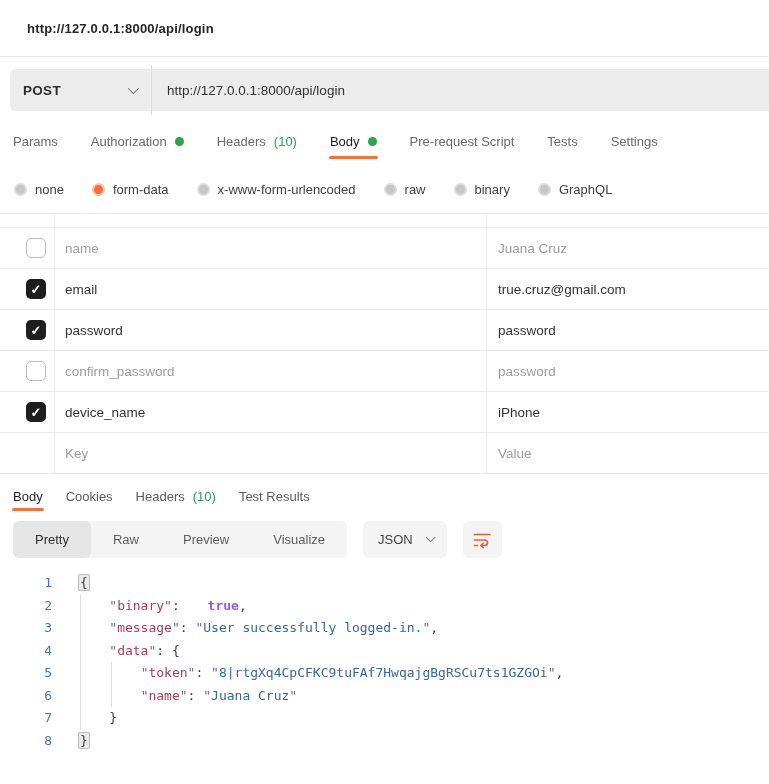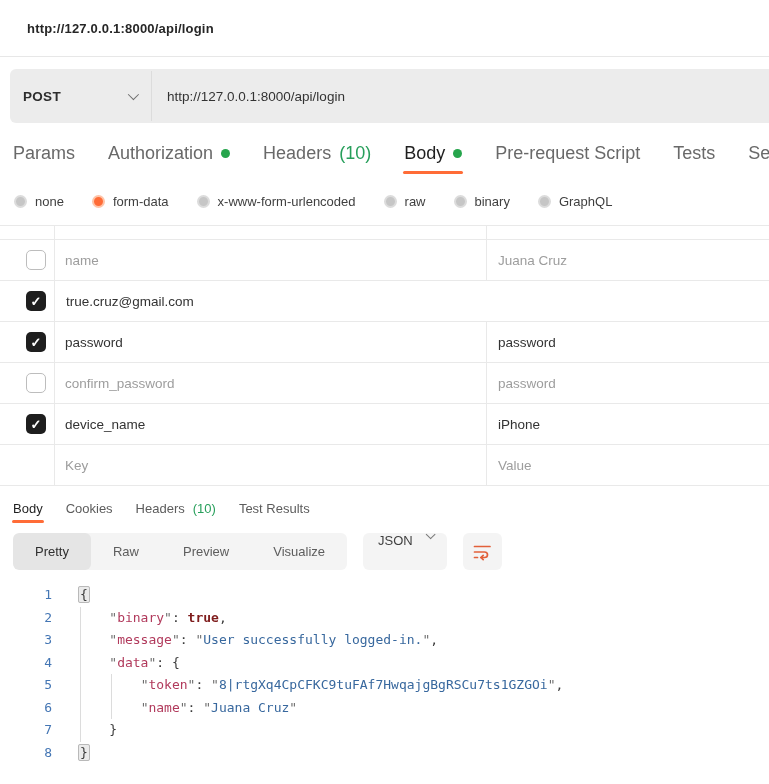--- a/index.html
+++ b/index.html
@@ -5,33 +5,33 @@
   * { box-sizing: border-box; margin: 0; padding: 0; }
   html,body { width: 769px; height: 784px; background: #fff; overflow: hidden;
     font-family: "Liberation Sans", sans-serif; color: #3b3b3b; }
 
   
   .titlebar { height: 57px; border-bottom: 1px solid #e7e7e7; display: flex;
     align-items: center; padding-left: 27px; }
   .titlebar .title { font-size: 13px; font-weight: bold; color: #262626; letter-spacing: .2px; }
 
   
-  .request-bar { margin: 12px 0 0 10px; width: calc(100% - 10px); height: 54px;
+  .request-bar { margin: 12px 0 0 10px; width: calc(100% - 10px); height: 42px;
     background: #ececec; border-radius: 6px 0 0 6px; display: flex; align-items: center; }
   .method { width: 141px; height: 100%; display: flex; align-items: center;
     justify-content: space-between; padding: 0 15px 0 13px; cursor: pointer; }
   .method .m { font-size: 13.5px; font-weight: bold; color: #2d2d2d; letter-spacing: .3px; }
   .chev { width: 8px; height: 8px; border-right: 1.6px solid #6e6e6e;
     border-bottom: 1.6px solid #6e6e6e; transform: rotate(45deg) translateY(-2px); }
   .method-divider { width: 1px; height: 50px; background: #dcdcdc; }
   .url { padding-left: 15px; font-size: 13.5px; color: #333; flex: 1; }
 
   
   .req-tabs { display: flex; gap: 33px; padding-left: 13px; margin-top: 16px;
-    height: 28px; align-items: center; font-size: 18px; color: #696969; }
+    height: 28px; align-items: center; font-size: 13px; color: #696969; }
   .tab { position: relative; display: flex; align-items: center; gap: 8px;
     cursor: pointer; white-space: nowrap; }
   .tab.active { color: #1f1f1f; }
   .tab.active::after { content: ""; position: absolute; left: -1px; right: -1px;
     bottom: -10px; height: 3px; border-radius: 2px; background: #ff6c37; }
   .dot { width: 9px; height: 9px; border-radius: 50%; background: #26a54c; }
   .count { color: #279f5b; }
 
   
   .body-types { display: flex; gap: 28px; padding-left: 14px; margin-top: 22px;
@@ -64,37 +64,37 @@
   .resp-tabs .tab.active::after { bottom: -7px; }
 
   
   .view-bar { display: flex; align-items: center; padding-left: 13px; margin-top: 12px; }
   .segmented { display: flex; background: #f4f4f4; border-radius: 6px; height: 37px;
     align-items: stretch; font-size: 13px; color: #5d5d5d; overflow: hidden; }
   .segment { display: flex; align-items: center; padding: 0 22px; cursor: pointer;
     border-radius: 6px; }
   .segment.active { background: #e5e5e5; color: #2f2f2f; }
   .format-select { margin-left: 16px; height: 37px; background: #f4f4f4;
-    border-radius: 6px; display: flex; padding: 0 15px;
+    border-radius: 6px; display: flex; align-items: center; padding: 0 15px;
     gap: 12px; font-size: 13px; color: #3f3f3f; cursor: pointer; }
   .format-select .chev { transform: rotate(45deg) translateY(-3px);
     border-color: #7a7a7a; width: 7px; height: 7px; }
   .icon-btn { margin-left: 16px; width: 39px; height: 37px; background: #f4f4f4;
     border-radius: 6px; display: flex; align-items: center; justify-content: center;
     cursor: pointer; }
 
   
   .code { position: relative; margin-top: 14px; font-family: "DejaVu Sans Mono", monospace;
     font-size: 13px; line-height: 22.5px; color: #3a3a3a; }
   .code-line { display: flex; white-space: pre; }
   .gutter { width: 52px; text-align: right; color: #4476b4; flex: none; }
   .line-content { margin-left: 26px; }
   .tok-key { color: #b13a5c; }
   .tok-str { color: #38689e; }
-  .tok-bool { color: #7f1d1d; font-weight: bold; }
+  .tok-bool { color: #8b5cf6; font-weight: bold; margin-left: 20px; }
   .tok-q { color: #6f6f6f; }
   .tok-p { color: #3a3a3a; }
   .tok-b { color: #3a3a3a; }
   .tok-bhl { color: #3a3a3a; background: #ebebeb; border: 1px solid #b9b9b9;
     border-radius: 2px; padding: 0 1px; }
   .guide { position: absolute; width: 1px; background: #dcdcdc; }
   .guide-outer { left: 80px; top: 22.5px; height: 135px; }
   .guide-inner { left: 111px; top: 90px; height: 45px; }
 </style>
 </head>
@@ -181,20 +181,23 @@
         <span class="muted">name</span>
       </div>
       <div class="col-value">
         <span class="muted">Juana Cruz</span>
       </div>
     </div>
     <div class="trow">
       <div class="col-check">
         <div class="checkbox checked"></div>
       </div>
+      <div class="col-key">
+        <span>email</span>
+      </div>
       <div class="col-value">
         <span>true.cruz@gmail.com</span>
       </div>
     </div>
     <div class="trow">
       <div class="col-check">
         <div class="checkbox checked"></div>
       </div>
       <div class="col-key">
         <span>password</span>

